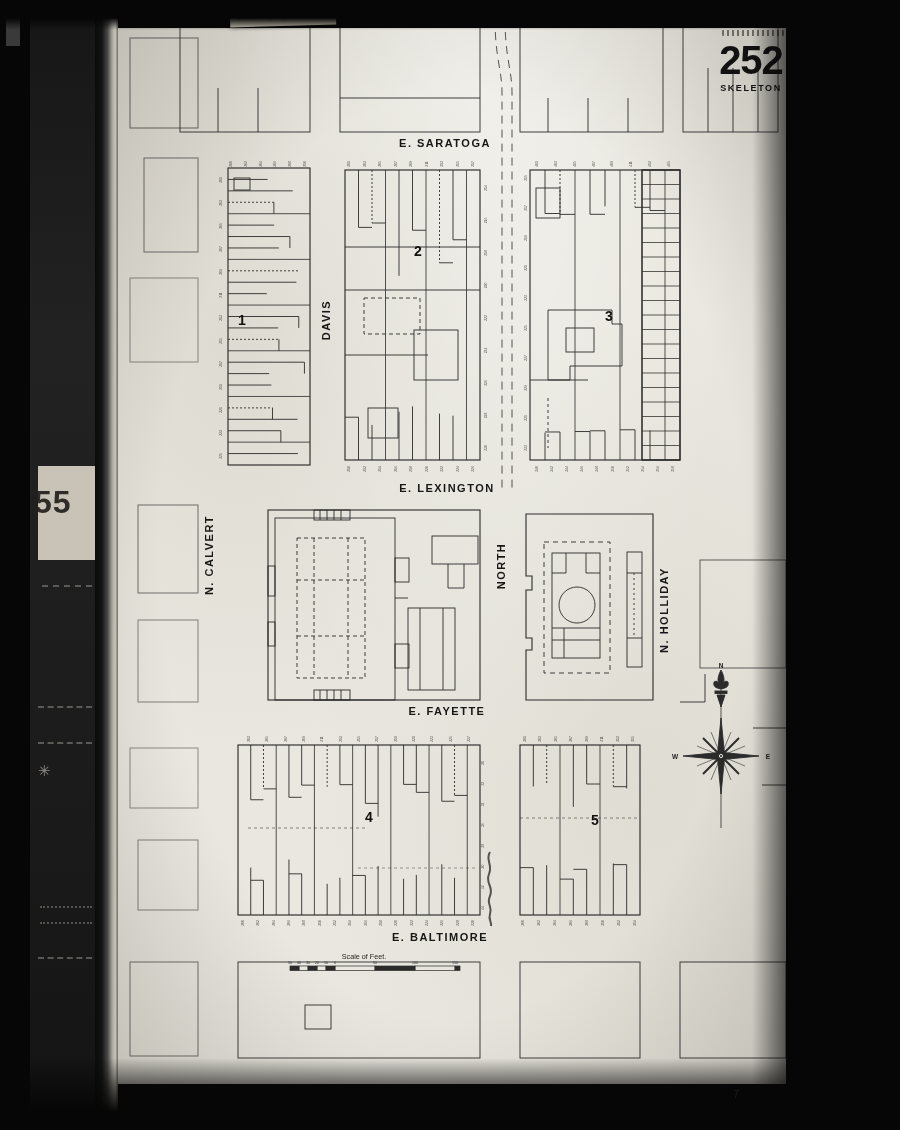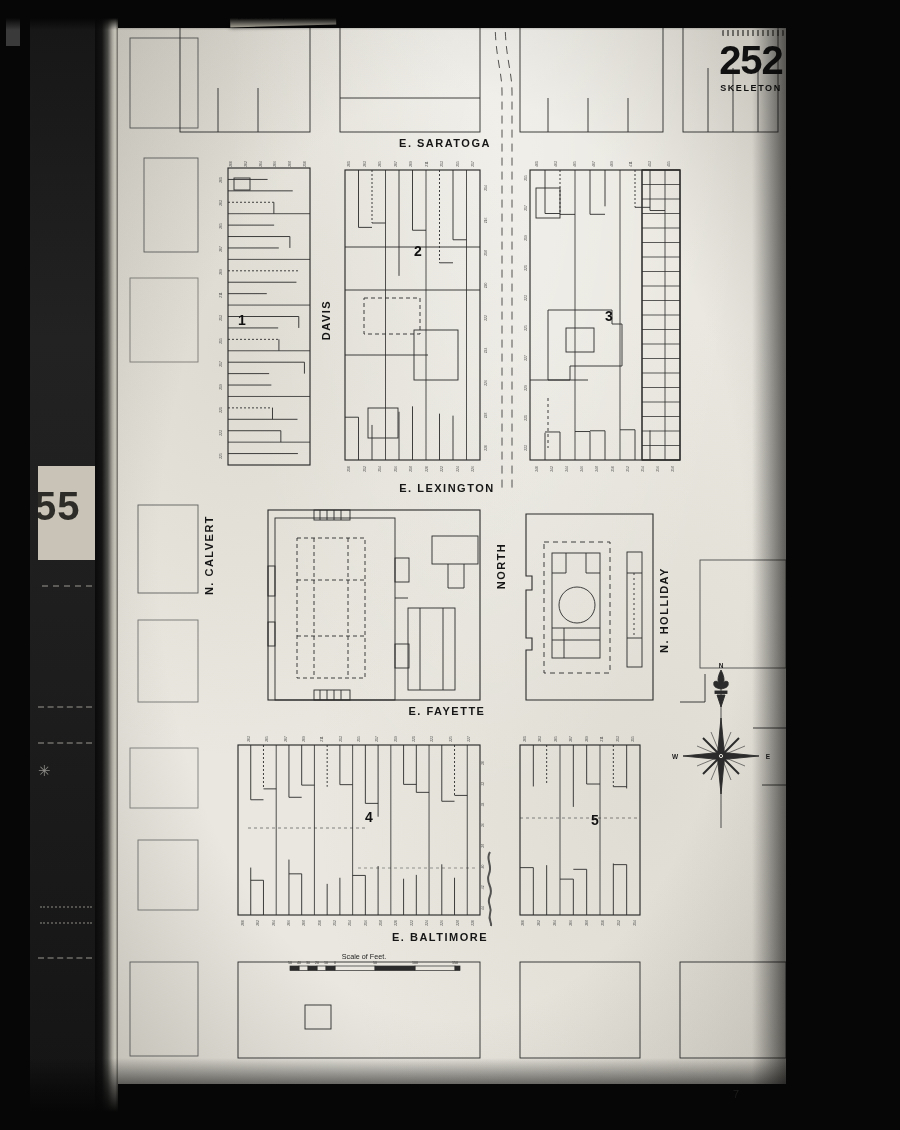--- a/index.html
+++ b/index.html
@@ -16,21 +16,21 @@
   .film-edge-band{
     position:absolute;left:95px;top:0;width:23px;height:1130px;
     background:linear-gradient(90deg,#0a0a0a 0%,#141414 30%,#4a4a46 55%,#a8a59c 75%,#c9c6bc 88%,#6b6962 100%);
   }
   .corner-notch{position:absolute;left:6px;top:16px;width:14px;height:30px;background:#3a3a3a;}
   .adjacent-patch{
     position:absolute;left:38px;top:466px;width:57px;height:94px;
     background:#c8c3b6;overflow:hidden;
   }
   .adjacent-patch span{
-    position:absolute;left:-4px;top:18px;font-size:40px;font-weight:bold;color:#2e2c28;
+    position:absolute;left:-4px;top:18px;font-size:32px;font-weight:bold;color:#2e2c28;
     letter-spacing:1px;
   }
   .strip-dash{position:absolute;border-top:2px dashed #8f8d86;opacity:.55;}
   .strip-dot{position:absolute;border-top:2px dotted #8f8d86;opacity:.5;}
   .scratch-star{position:absolute;left:38px;top:762px;color:#d8d6cf;font-size:15px;opacity:.6;}
   .paper-tag{
     position:absolute;left:230px;top:5px;width:106px;height:21px;
     background:#cfcaba;transform:rotate(-1.5deg);
     font-family:"Liberation Mono",monospace;font-size:7.5px;color:#25231f;
     display:flex;align-items:center;justify-content:center;gap:3px;

